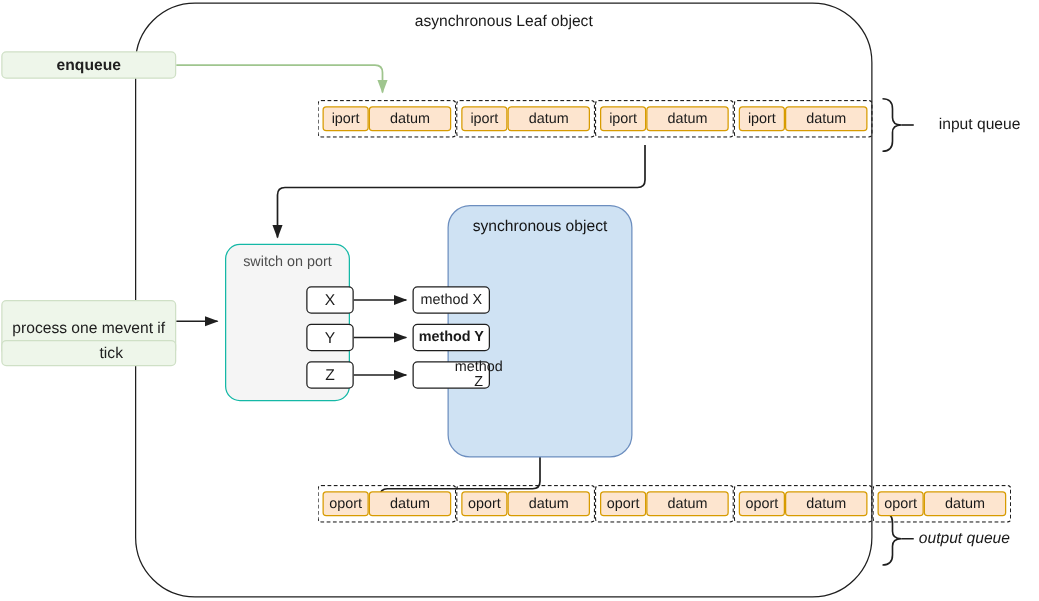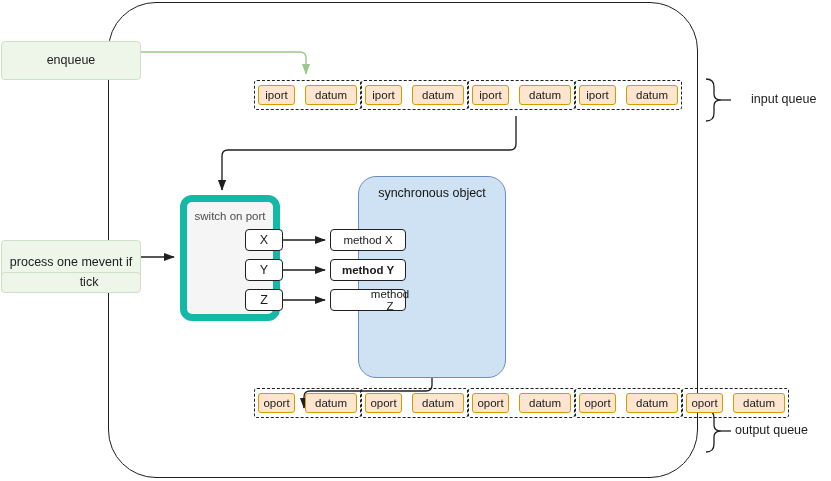--- a/index.html
+++ b/index.html
@@ -59,21 +59,22 @@
     border: 1px solid #cfe0c6;
     border-radius: 4px;
     font-size: 12.5px;
     line-height: 15px;
     color: #202020;
   }
   .enqueue-box {
     left: 1px;
     top: 41px;
     width: 140px;
-    height: 39px;
+    height: 22px;
+    font-weight: bold;
   }
   .process-box {
     left: 1px;
     top: 240px;
     width: 140px;
     height: 44px;
     flex-direction: column;
     padding: 0 3px;
   }
   .tick-box {
@@ -91,32 +92,32 @@
     font-size: 12.5px;
   }
 
   
   .switch-box {
     left: 180px;
     top: 195px;
     width: 100px;
     height: 126px;
     background: #f5f5f5;
-    border: 7px solid #14b8a6;
+    border: 1px solid #14b8a6;
     border-radius: 12px;
     align-items: flex-start;
     padding-top: 8px;
     font-size: 11.5px;
     color: #4d4d4d;
   }
 
   
   .sync-box {
     left: 358px;
-    top: 176px;
+    top: 164px;
     width: 148px;
     height: 202px;
     background: #cfe2f3;
     border: 1px solid #6c8ebf;
     border-radius: 18px;
     align-items: flex-start;
     padding-top: 9px;
     font-size: 12.5px;
     color: #141414;
   }
@@ -129,21 +130,21 @@
     border: 1.2px solid #1f1f1f;
     border-radius: 4px;
     font-size: 12.5px;
   }
   .port-x { left: 245px; top: 229px; }
   .port-y { left: 245px; top: 259px; }
   .port-z { left: 245px; top: 289px; }
 
   
   .method-box {
-    width: 76px;
+    width: 62px;
     height: 22px;
     background: #ffffff;
     border: 1.2px solid #1f1f1f;
     border-radius: 4px;
     font-size: 11.5px;
   }
   .method-x { left: 330px; top: 229px; }
   .method-y { left: 330px; top: 259px; font-weight: bold; }
   .method-z { left: 330px; top: 289px; padding-left: 44px; }
 
@@ -153,48 +154,48 @@
     display: flex;
     align-items: center;
   }
   .queue-group {
     box-sizing: border-box;
     border: 1.4px dashed #1f1f1f;
     border-radius: 3px;
     padding: 4px 3px;
     display: flex;
     align-items: center;
-    gap: 10px;
+    gap: 0px;
     background: transparent;
   }
   .cell {
     box-sizing: border-box;
     height: 20px;
     background: #fde5cf;
     border: 1.3px solid #d79b00;
     border-radius: 3px;
     display: flex;
     align-items: center;
     justify-content: center;
     font-size: 11.5px;
     color: #1a1a1a;
   }
   .cell-port { width: 37px; }
-  .cell-datum { width: 52px; }
+  .cell-datum { width: 66px; }
 
   .input-queue { left: 254px; top: 80px; }
   .output-queue { left: 254px; top: 388px; }
 
   .brace-label {
     position: absolute;
     font-size: 12.5px;
     color: #1a1a1a;
   }
   .label-input-queue { left: 735px; top: 92px; padding-left: 16px; }
-  .label-output-queue { left: 735px; top: 423px; }
+  .label-output-queue { left: 735px; top: 423px; font-style: italic; }
 </style>
 </head>
 <body>
 
 <div id="canvas">
 
   <svg id="svg-layer" viewBox="0 0 831 481">
     <defs>
       <marker id="arrow-black" markerWidth="9" markerHeight="9" refX="7.4" refY="3" orient="auto">
         <path d="M0,0 L8,3 L0,6 z" fill="#1f1f1f"></path>
@@ -221,20 +222,21 @@
     <path d="M698,318 L698,344" fill="none" stroke="#1f1f1f" stroke-width="0"></path>
 
     <path d="M706,79 Q714,79 714,87 L714,94 Q714,100 721,100 Q714,100 714,106 L714,113 Q714,121 706,121" fill="none" stroke="#1f1f1f" stroke-width="1.3"></path>
     <path d="M721,100 L731,100" fill="none" stroke="#1f1f1f" stroke-width="1.3"></path>
 
     <path d="M706,410 Q714,410 714,418 L714,425 Q714,431 721,431 Q714,431 714,437 L714,444 Q714,452 706,452" fill="none" stroke="#1f1f1f" stroke-width="1.3"></path>
     <path d="M721,431 L731,431" fill="none" stroke="#1f1f1f" stroke-width="1.3"></path>
   </svg>
 
   <div class="node outer-container"></div>
+  <div class="node outer-title">asynchronous Leaf object</div>
 
   <div class="node green-box enqueue-box">
     <span>enqueue</span>
   </div>
 
   <div class="node green-box process-box">
     <span>process one mevent if</span>
   </div>
 
   <div class="node green-box tick-box">

